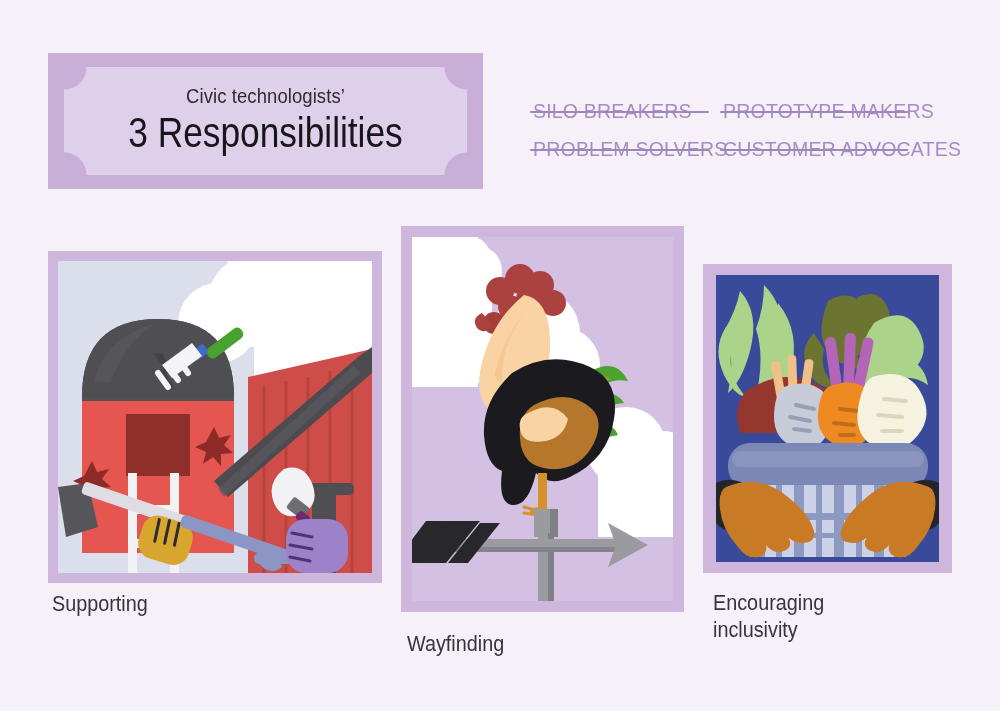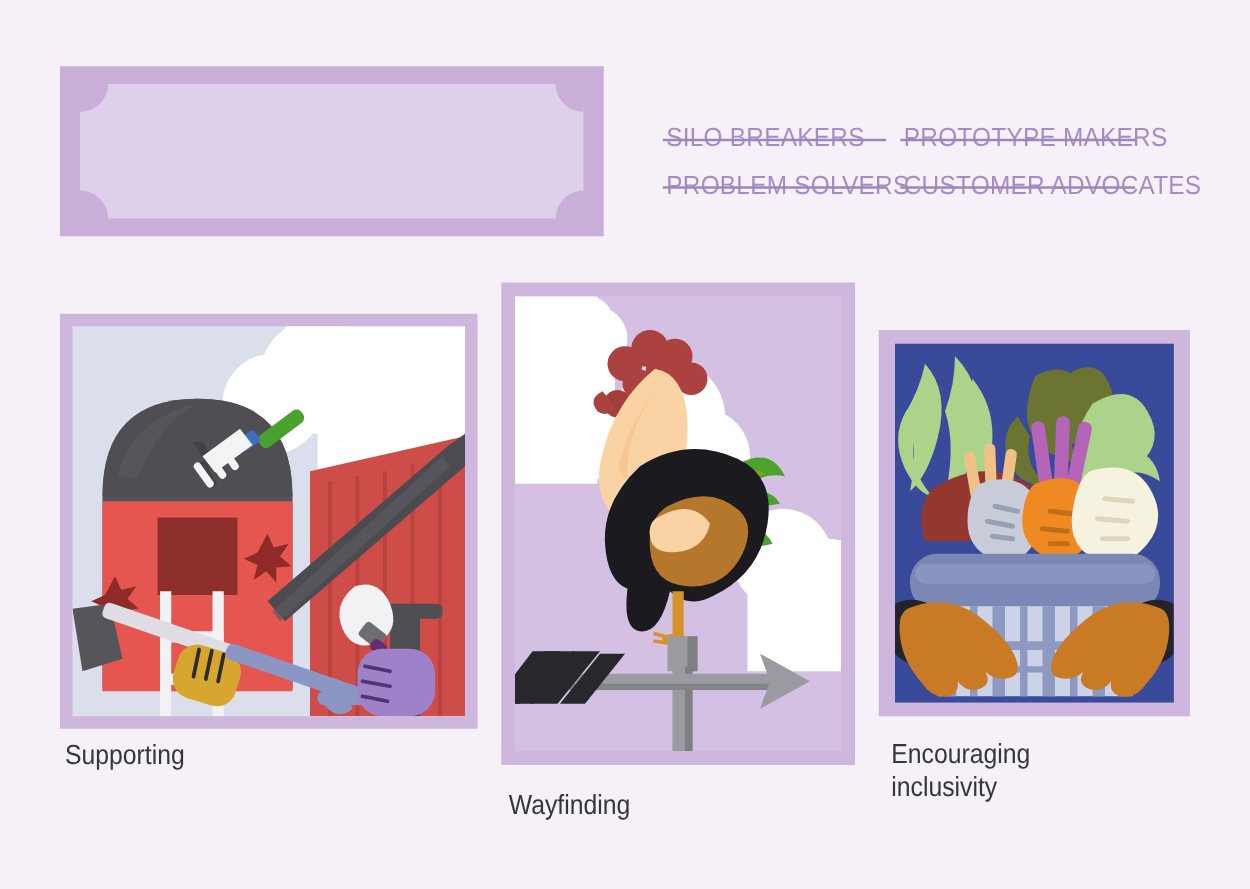--- a/index.html
+++ b/index.html
@@ -132,20 +132,24 @@
   #caption2 { left: 407px; top: 631px; }
   #caption3 { left: 713px; top: 590px; }
 
   svg { display: block; }
 </style>
 </head>
 <body>
 
 <div id="title-ticket">
   <div id="title-inner"></div>
+  <div id="title-text-wrap">
+    <div id="title-eyebrow">Civic technologists’</div>
+    <div id="title-main">3 Responsibilities</div>
+  </div>
 </div>
 
 <div id="struck-list">
   <div class="struck-item">SILO BREAKERS</div>
   <div class="struck-item">PROTOTYPE MAKERS</div>
   <div class="struck-item">PROBLEM SOLVERS</div>
   <div class="struck-item">CUSTOMER ADVOCATES</div>
 </div>
 
 <div id="panel1-frame" class="panel-frame"></div>

